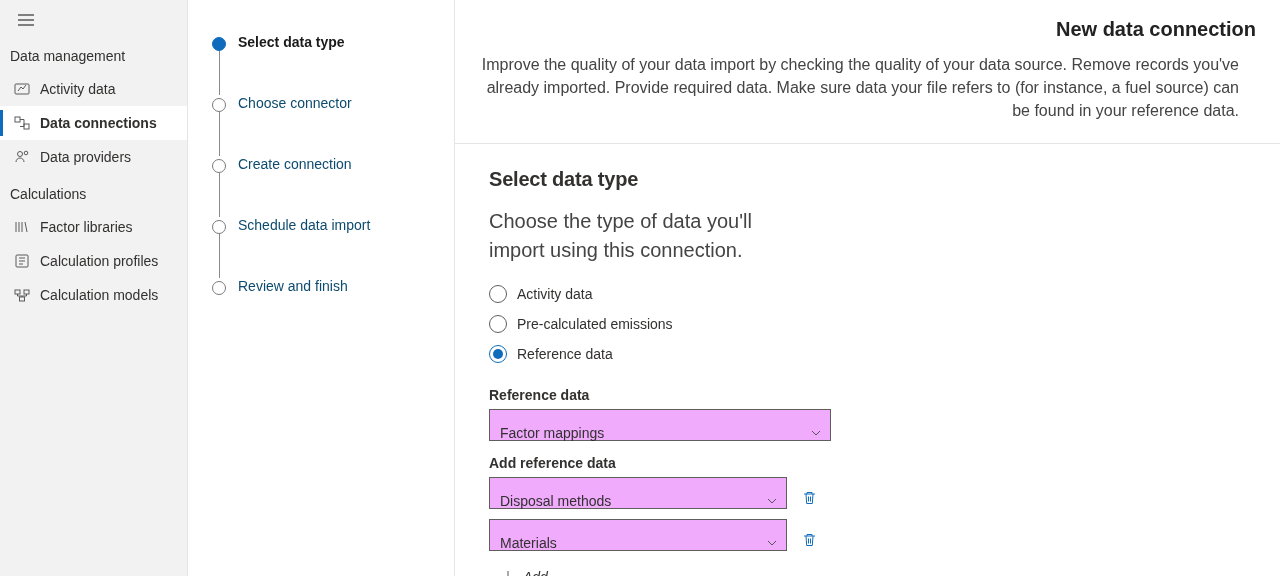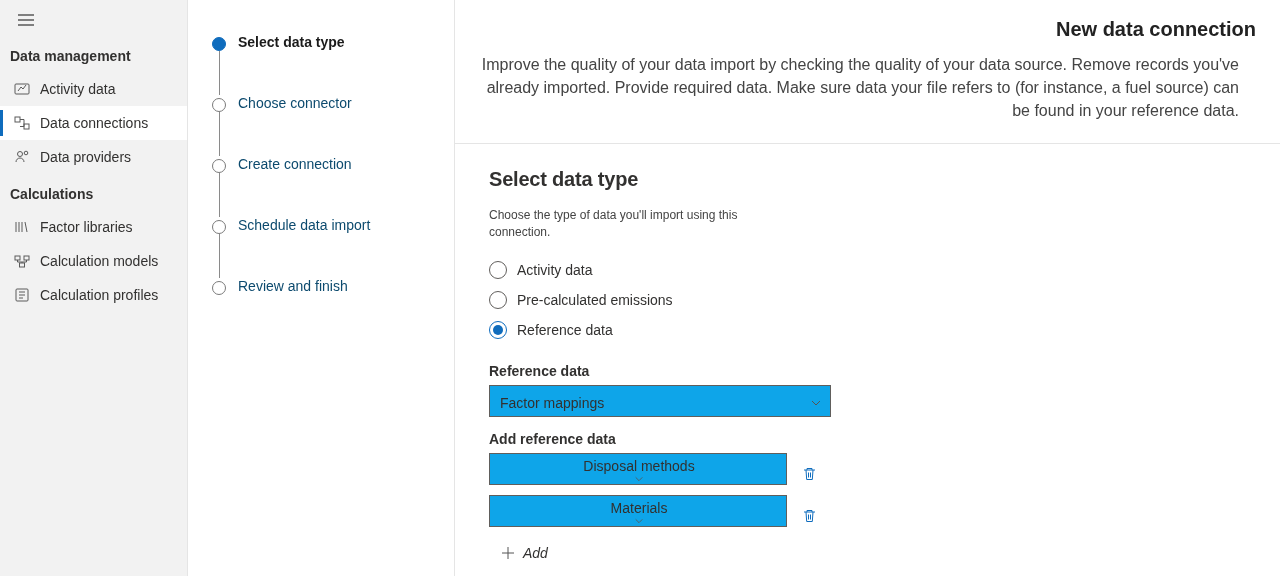--- a/index.html
+++ b/index.html
@@ -3,23 +3,23 @@
   <meta charset="utf-8">
   <style>
     * { box-sizing: border-box; margin: 0; padding: 0; font-family: "Segoe UI", -apple-system, sans-serif; }
     html, body { height: 100%; overflow: hidden; }
     body { display: flex; width: 1280px; height: 576px; background: #fff; color: #323130; font-size: 14px; }
 
     
     .sidebar { width: 188px; background: #f2f2f2; border-right: 1px solid #e5e5e5; flex-shrink: 0; }
     .hamburger { padding: 14px 0 10px 18px; }
     .hamburger svg { display:block; }
-    .section-header { font-weight: 700; font-size: 14px; padding: 12px 10px 8px 10px; color: #323130; }
+    .section-header { font-weight: 400; font-size: 14px; padding: 12px 10px 8px 10px; color: #323130; }
     .nav-item { display: flex; align-items: center; height: 34px; padding: 0 10px 0 14px; cursor: pointer; font-size: 14px; color: #323130; position: relative; }
-    .nav-item.active { background: #fff; }
+    .nav-item.active { background: #fff; font-weight: bold; }
     .nav-item.active::before { content:""; position:absolute; left:0; top:4px; bottom:4px; width:3px; background:#0f6cbd; }
     .nav-item .nav-icon { width: 16px; height: 16px; margin-right: 10px; flex-shrink:0; display:flex; align-items:center; justify-content:center; }
     .nav-item .nav-icon svg { display:block; stroke:#5a5a5a; }
 
     
     .stepper { width: 267px; border-right: 1px solid #e5e5e5; padding: 34px 0 0 24px; flex-shrink:0; }
     .step { display:flex; align-items:flex-start; position:relative; }
     .step-circle { width:14px; height:14px; border:1.5px solid #7a7a7a; border-radius:50%; margin-top:3px; flex-shrink:0; position:relative; z-index:1; background:#fff; }
     .step.active .step-circle { background:#0f6cbd; border-color:#0f6cbd; }
     .step-label { margin-left:12px; font-size:14px; color:#0c4a6e; }
@@ -27,33 +27,33 @@
     .step-line { width:1px; height:44px; background:#8a8a8a; margin-left:7px; }
 
     
     .main { flex:1; overflow:auto; }
     .page-header { padding: 18px 24px 20px 24px; border-bottom:1px solid #e5e5e5;text-align:right; }
     .page-title { font-size:20px; font-weight:600; color:#222; margin-bottom:12px; }
     .page-desc { font-size:16px; color:#444; line-height:1.45; max-width:760px; }
 
     .form-area { padding: 24px 24px 24px 34px; }
     .form-title { font-size:20px; font-weight:600; margin-bottom:16px; letter-spacing:-0.2px; }
-    .form-desc { font-size:12px; color:#444; max-width:300px; line-height:1.45; margin-bottom:20px; }
+    .form-desc { font-size:20px; color:#444; max-width:300px; line-height:1.45; margin-bottom:20px; }
 
     .radio-group { margin-bottom: 24px; }
     .radio-item { display:flex; align-items:center; margin-bottom:12px; cursor:pointer; }
     .radio-circle { width:18px; height:18px; border:1.5px solid #605e5c; border-radius:50%; margin-right:10px; display:flex; align-items:center; justify-content:center; flex-shrink:0;}
     .radio-item.selected .radio-circle { border-color:#0f6cbd; }
     .radio-dot { width:10px; height:10px; background:#0f6cbd; border-radius:50%; display:none; }
     .radio-item.selected .radio-dot { display:block; }
     .radio-label { font-size:14px; }
 
     .field-label { font-size:14px; font-weight:600; margin-bottom:6px; display:block; }
-    .select-box { width:342px; height:32px; border:1px solid #605e5c; background:#0ea5e9; display:flex; align-items:center; justify-content:space-between; padding:4px 8px 0 10px; cursor:pointer; font-size:14px; margin-bottom:14px; }
-    .select-box.small { width:298px; margin-bottom:10px;flex-direction:column; }
+    .select-box { width:342px; height:32px; border:1px solid #605e5c; background:#f0abfc; display:flex; align-items:center; justify-content:space-between; padding:16px 8px 0 10px; cursor:pointer; font-size:14px; margin-bottom:14px; }
+    .select-box.small { width:298px; margin-bottom:10px; }
     .select-row { display:flex; align-items:center; }
     .chevron { width:12px; height:12px; }
     .delete-btn { width:28px; height:28px; display:flex; align-items:center; justify-content:center; margin-left:8px; cursor:pointer; }
     .delete-btn svg { stroke:#0f6cbd; fill:none; }
 
     .add-btn { display:flex; align-items:center; padding:6px 12px; cursor:pointer; color:#323130; font-size:14px; }
     .add-btn svg { margin-right:8px; }
     .add-wrap { margin-left:0; margin-top:2px;font-style:italic; }
   </style>
 </head>
@@ -106,37 +106,37 @@
       <svg width="16" height="16" viewBox="0 0 16 16" fill="none" stroke="#5a5a5a" stroke-width="1">
           <path d="M2 13V3M5 13V3M8 13V3M13 13l-2-10"></path>
         </svg>
     </span>
     <span>Factor libraries</span>
   </div>
 
   <div class="nav-item">
     <span class="nav-icon">
       <svg width="16" height="16" viewBox="0 0 16 16" fill="none" stroke="#5a5a5a" stroke-width="1">
+          <rect x="2" y="2" width="12" height="12" rx="1"></rect>
+          <path d="M5 5h6M5 8h6M5 11h4"></path>
+        </svg>
+    </span>
+    <span>Calculation profiles</span>
+  </div>
+
+  <div class="nav-item">
+    <span class="nav-icon">
+      <svg width="16" height="16" viewBox="0 0 16 16" fill="none" stroke="#5a5a5a" stroke-width="1">
           <rect x="1" y="3" width="5" height="4"></rect>
           <rect x="10" y="3" width="5" height="4"></rect>
           <rect x="5.5" y="10" width="5" height="4"></rect>
           <path d="M3.5 7v2h9V7M8 9v1"></path>
         </svg>
     </span>
     <span>Calculation models</span>
-  </div>
-
-  <div class="nav-item">
-    <span class="nav-icon">
-      <svg width="16" height="16" viewBox="0 0 16 16" fill="none" stroke="#5a5a5a" stroke-width="1">
-          <rect x="2" y="2" width="12" height="12" rx="1"></rect>
-          <path d="M5 5h6M5 8h6M5 11h4"></path>
-        </svg>
-    </span>
-    <span>Calculation profiles</span>
   </div>
 </div>
 
 <div class="stepper">
   <div class="step active">
     <div class="step-circle"></div>
     <div class="step-label">Select data type</div>
   </div>
   <div class="step-line"></div>
   <div class="step">

